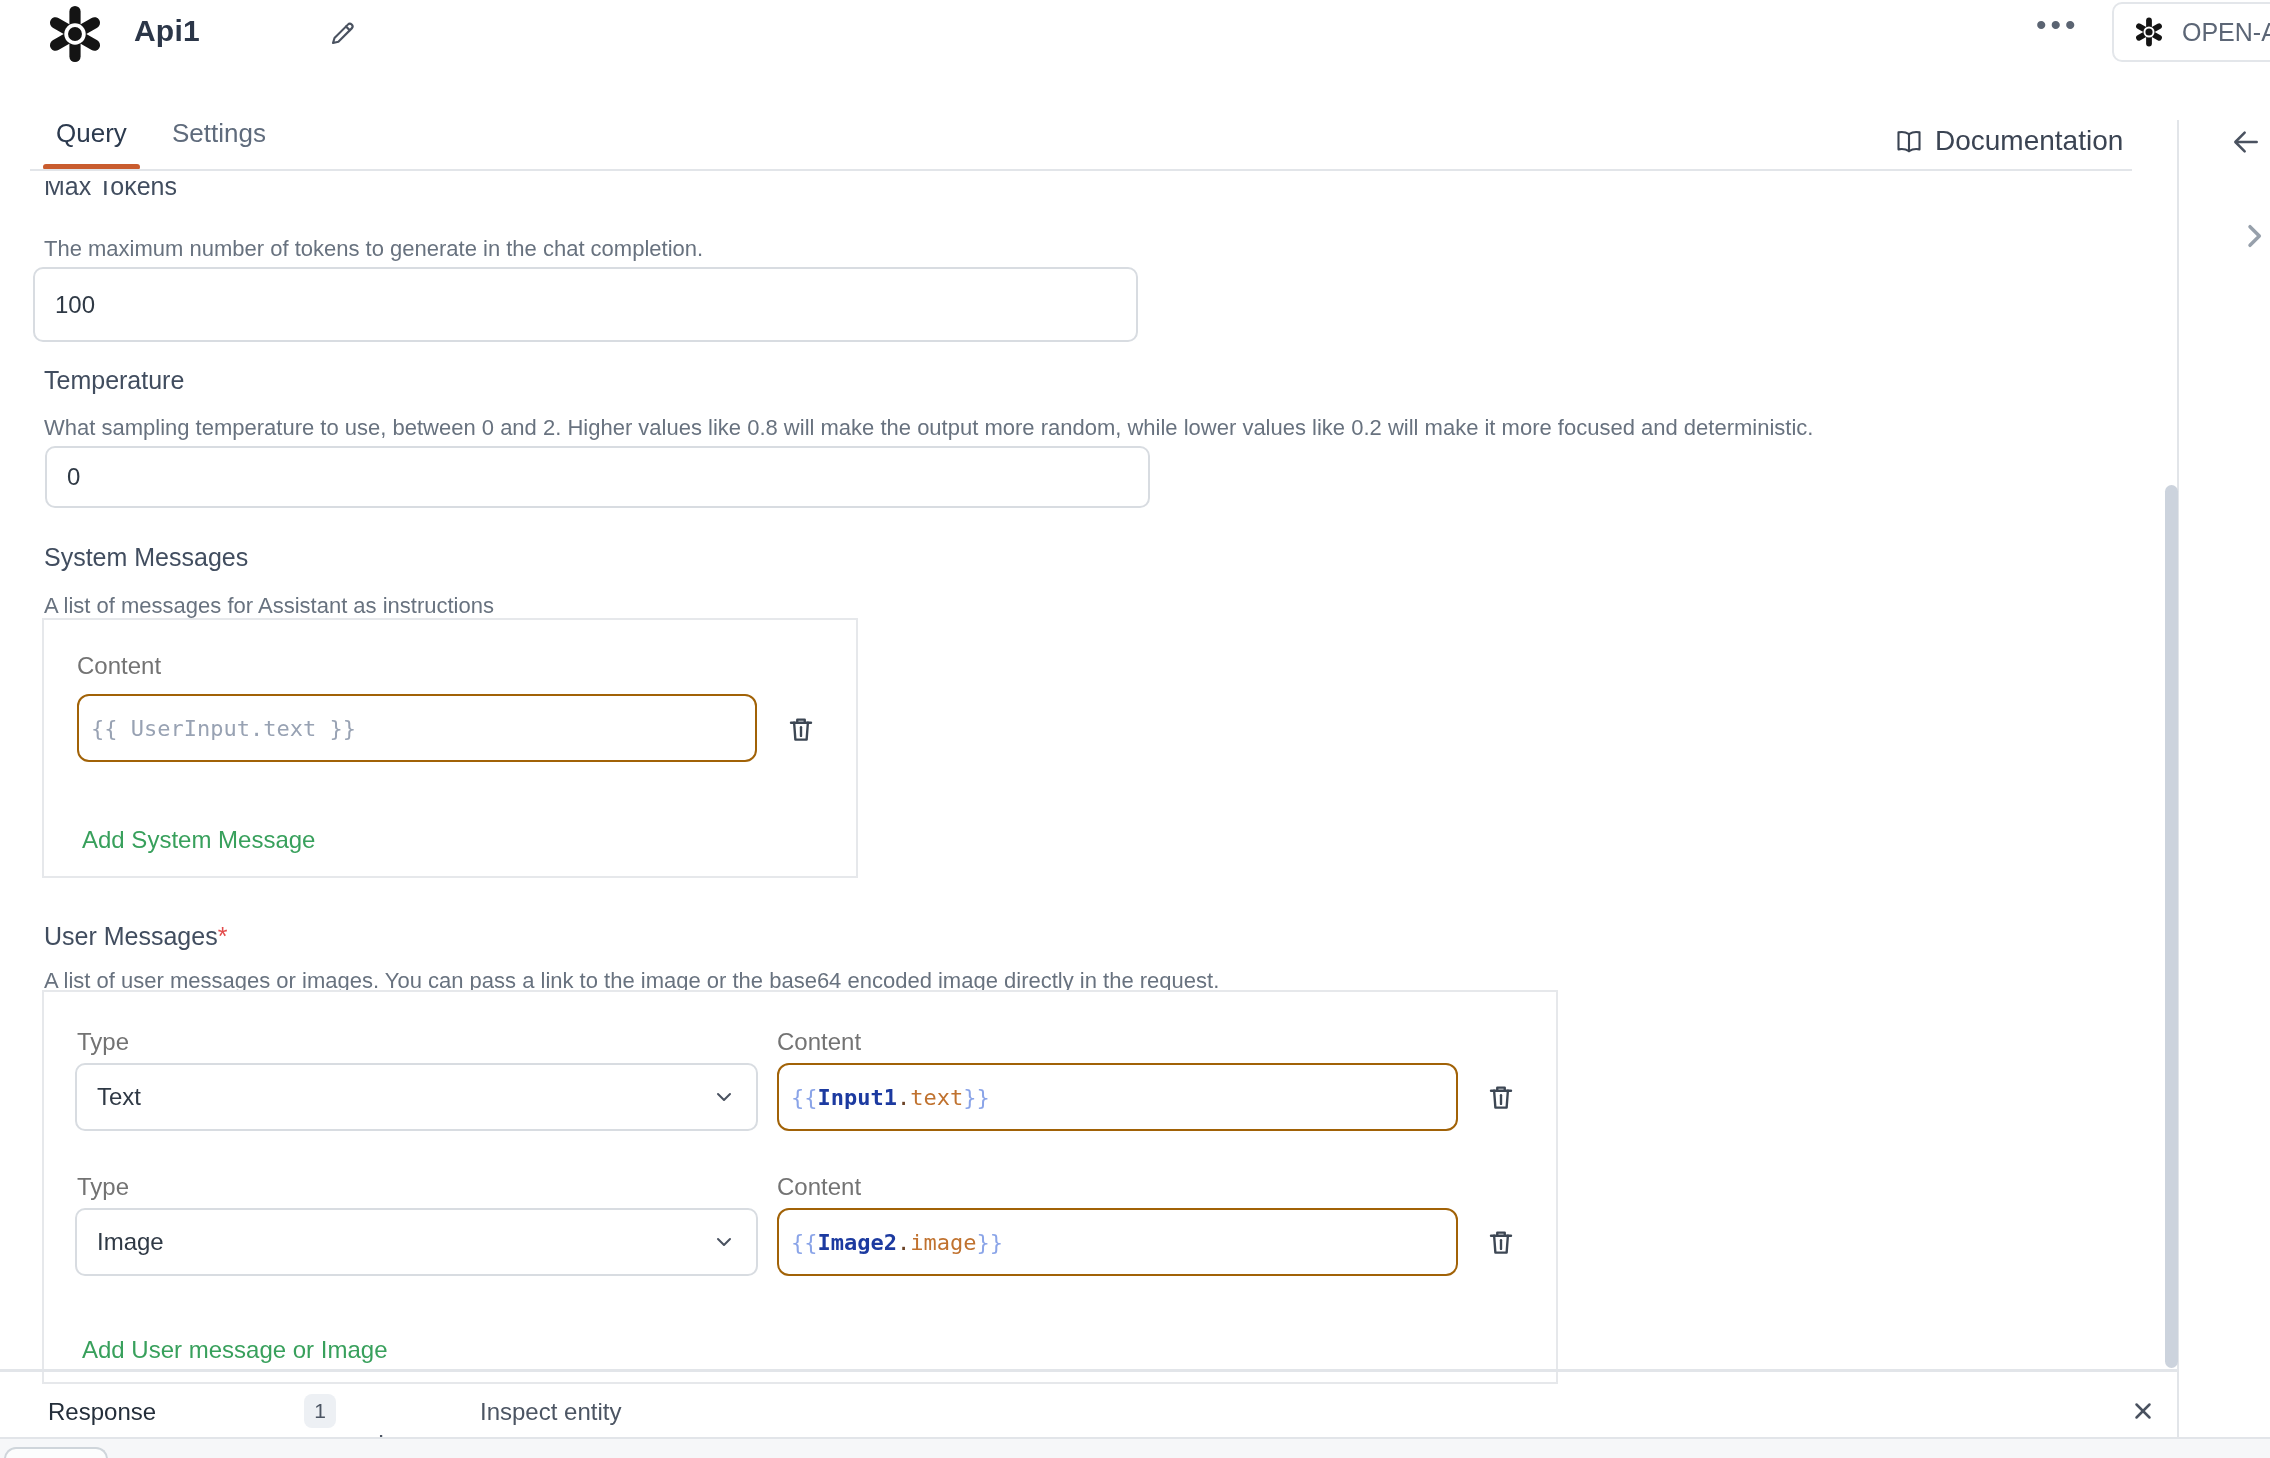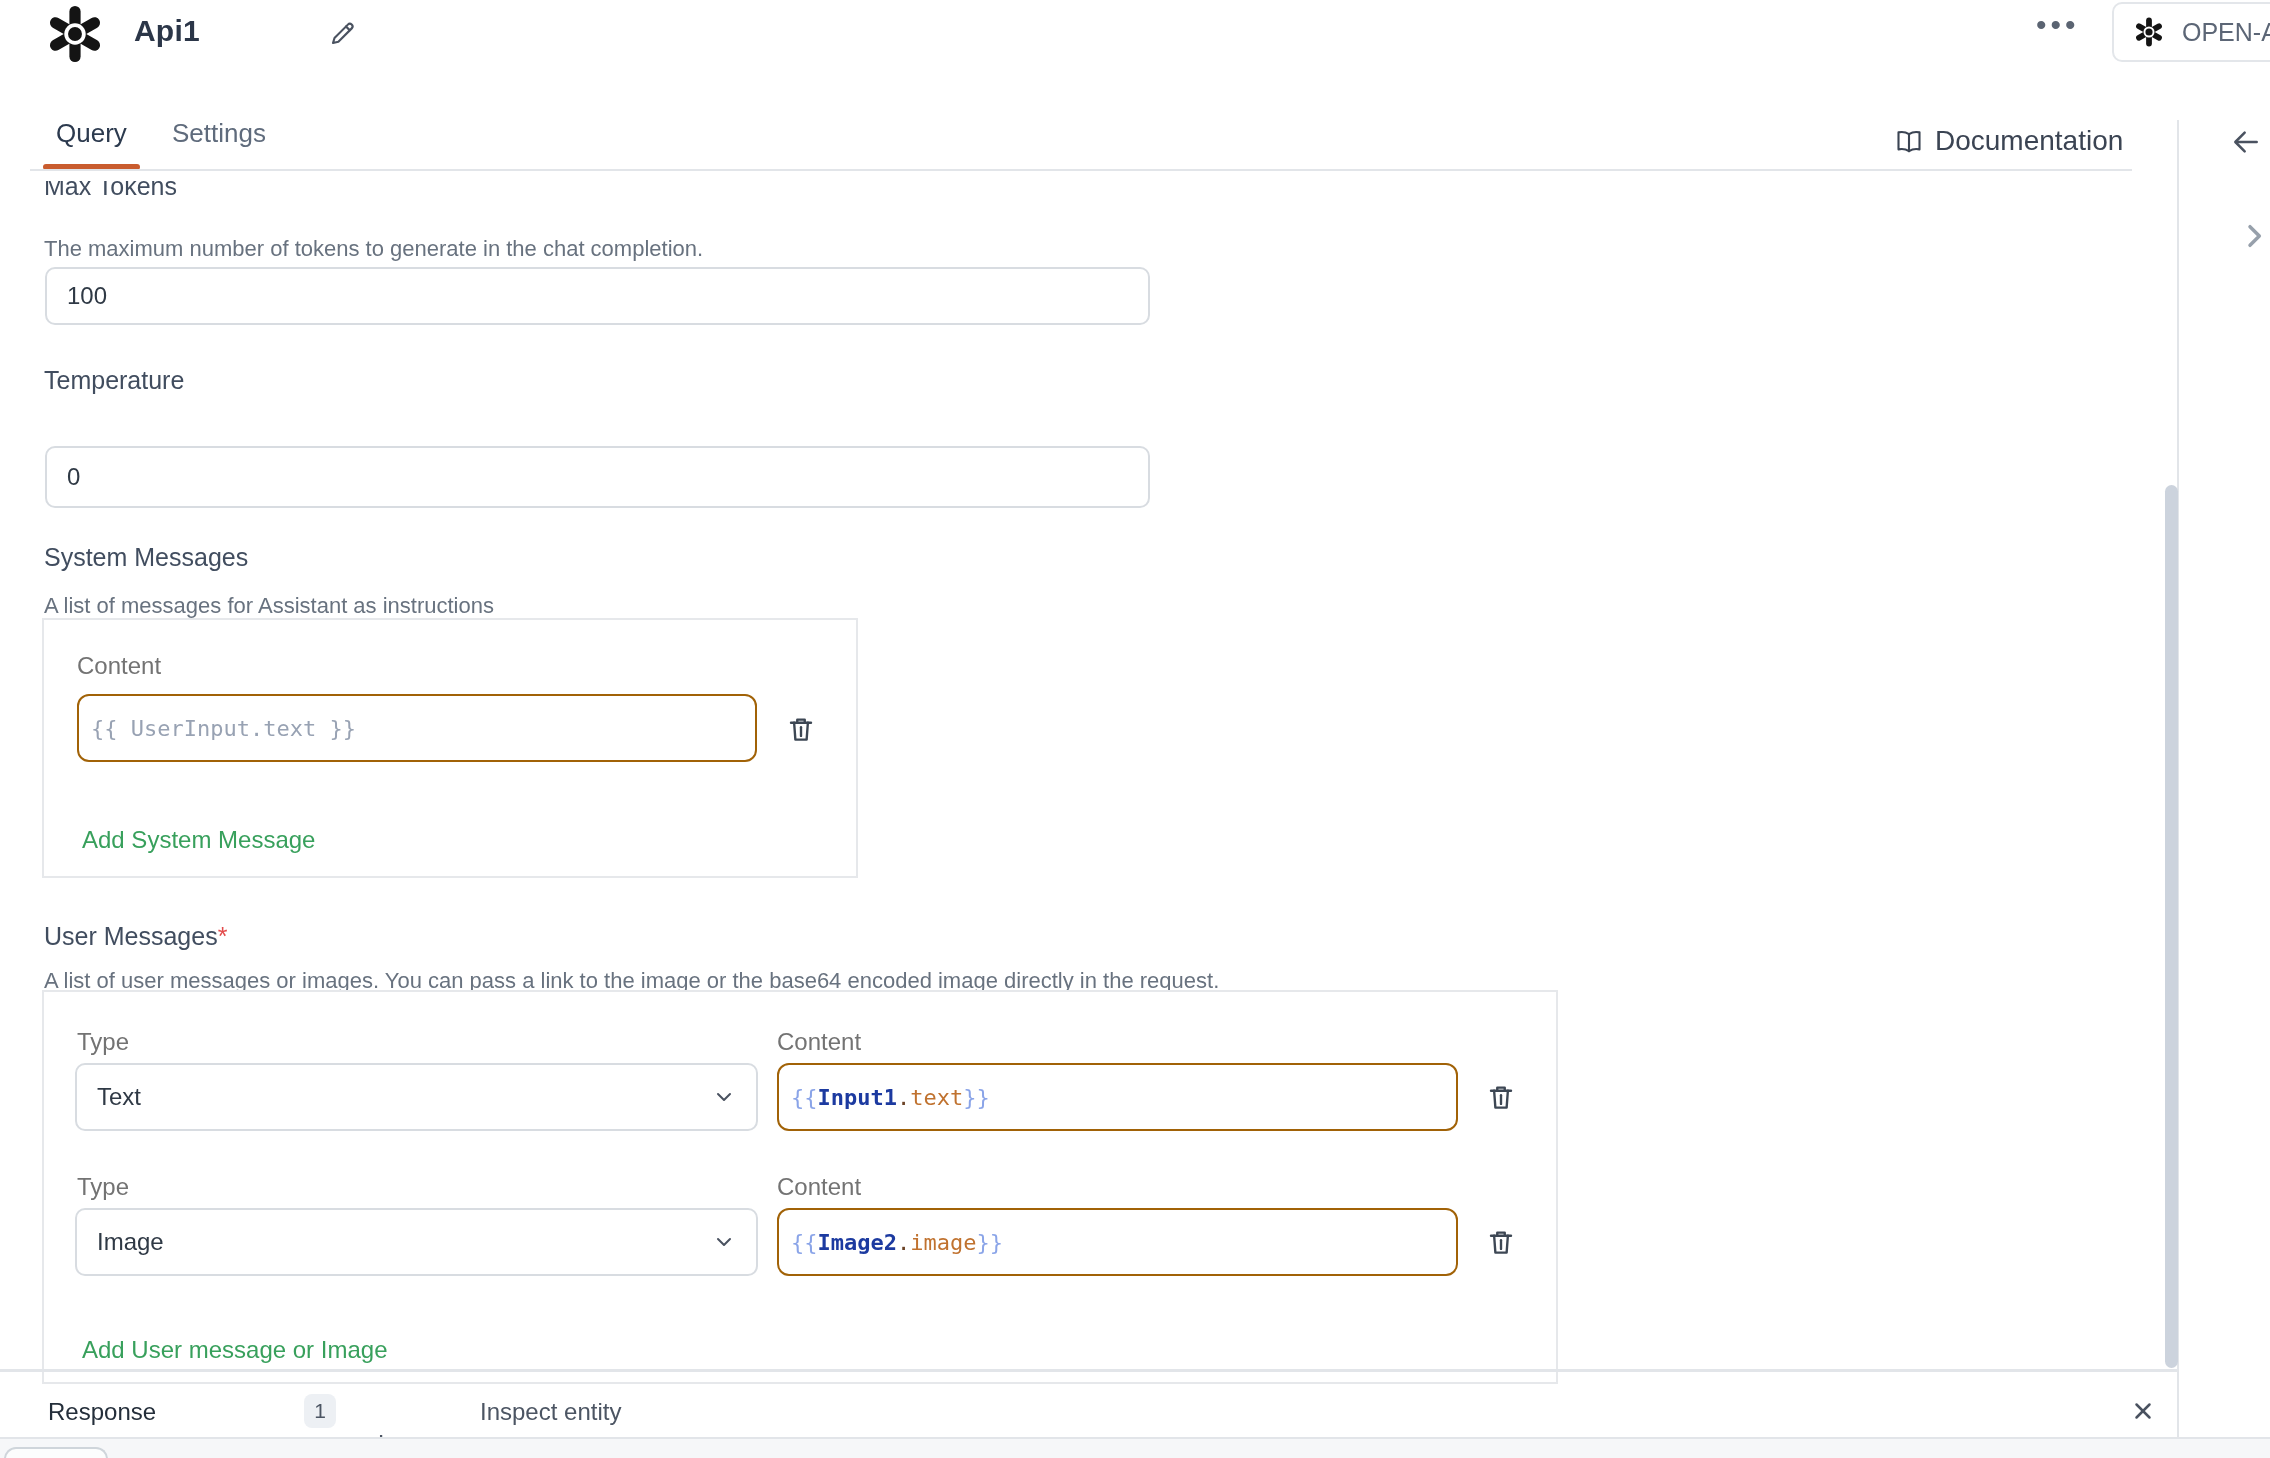--- a/index.html
+++ b/index.html
@@ -162,23 +162,24 @@
         <path d="M9 5l7 7-7 7"></path>
       </svg>
     </span>
   </button>
   <div class="abs scroll-thumb" style="left:2165px; top:485px; height:883px;"></div>
 
   <div class="abs clip-label" style="left:44px; top:181px; height:24px;">
     <span class="sec-label">Max Tokens</span>
   </div>
   <div class="abs sec-desc" style="left:44px; top:236px;">The maximum number of tokens to generate in the chat completion.</div>
-  <input class="abs text-input" style="left: 45px; top: 267px; width: 1105px; height: 58px;" readonly="" value="100">
+  <input class="abs text-input" style="left: 33px; top: 267px; width: 1105px; height: 75px;" readonly="" value="100">
 
   <div class="abs sec-label" style="left:44px; top:366px;">Temperature</div>
+  <div class="abs sec-desc" style="left:44px; top:415px; width:2110px; white-space:nowrap;">What sampling temperature to use, between 0 and 2. Higher values like 0.8 will make the output more random, while lower values like 0.2 will make it more focused and deterministic.</div>
   <input class="abs text-input" style="left: 45px; top: 446px; width: 1105px; height: 62px;" readonly="" value="0">
 
   <div class="abs sec-label" style="left:44px; top:543px;">System Messages</div>
   <div class="abs sec-desc" style="left:44px; top:593px;">A list of messages for Assistant as instructions</div>
 
   <div class="abs group-box" style="left:42px; top:618px; width:816px; height:260px;"></div>
   <div class="abs inner-label" style="left:77px; top:652px;">Content</div>
   <div class="abs code-box" style="left:77px; top:694px; width:680px; height:68px;">
     <span class="placeholder">{{ UserInput.text }}</span>
   </div>

